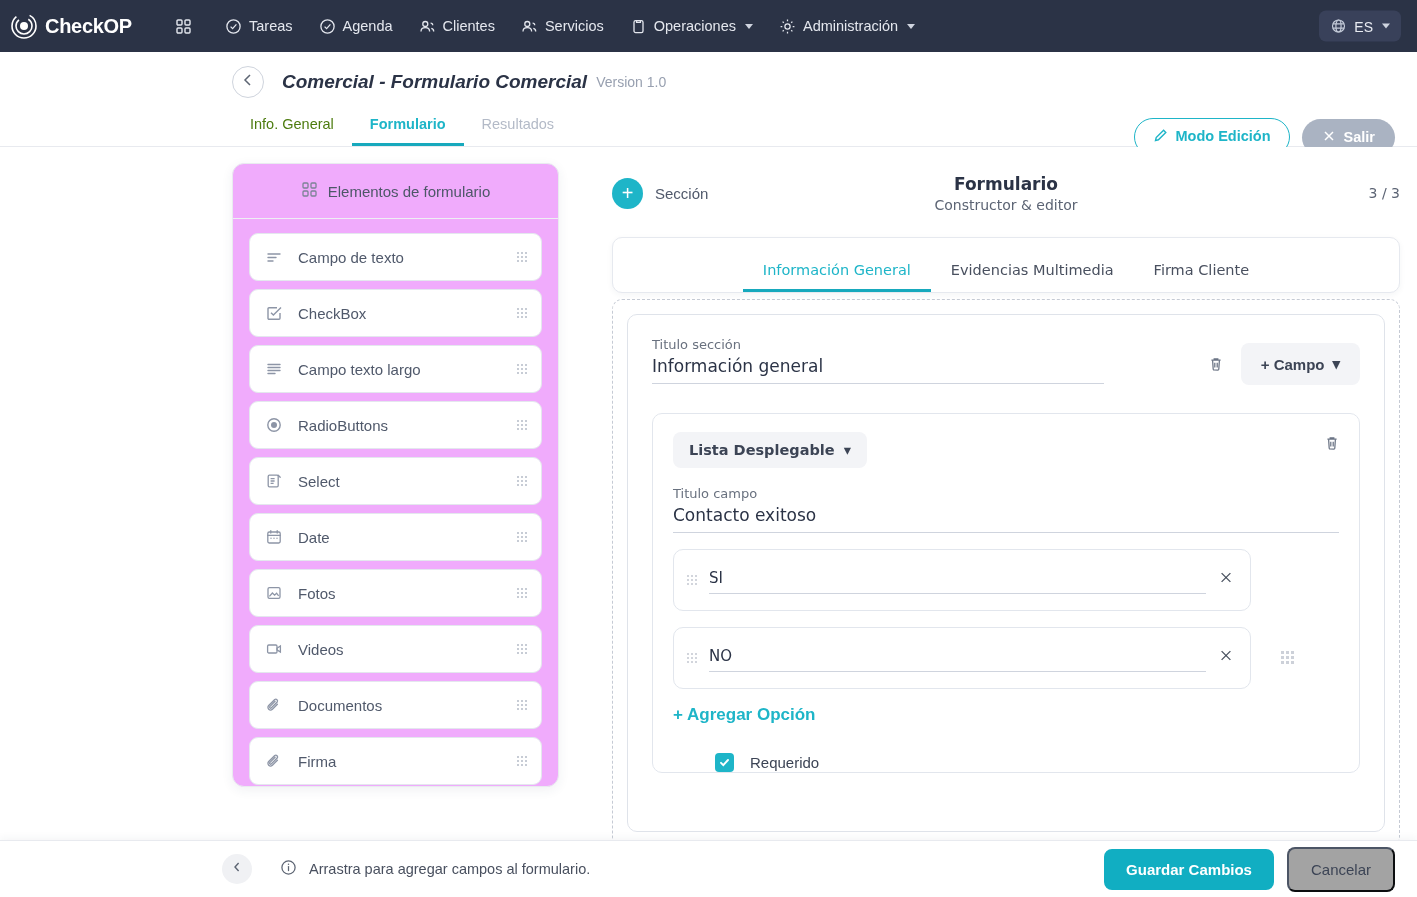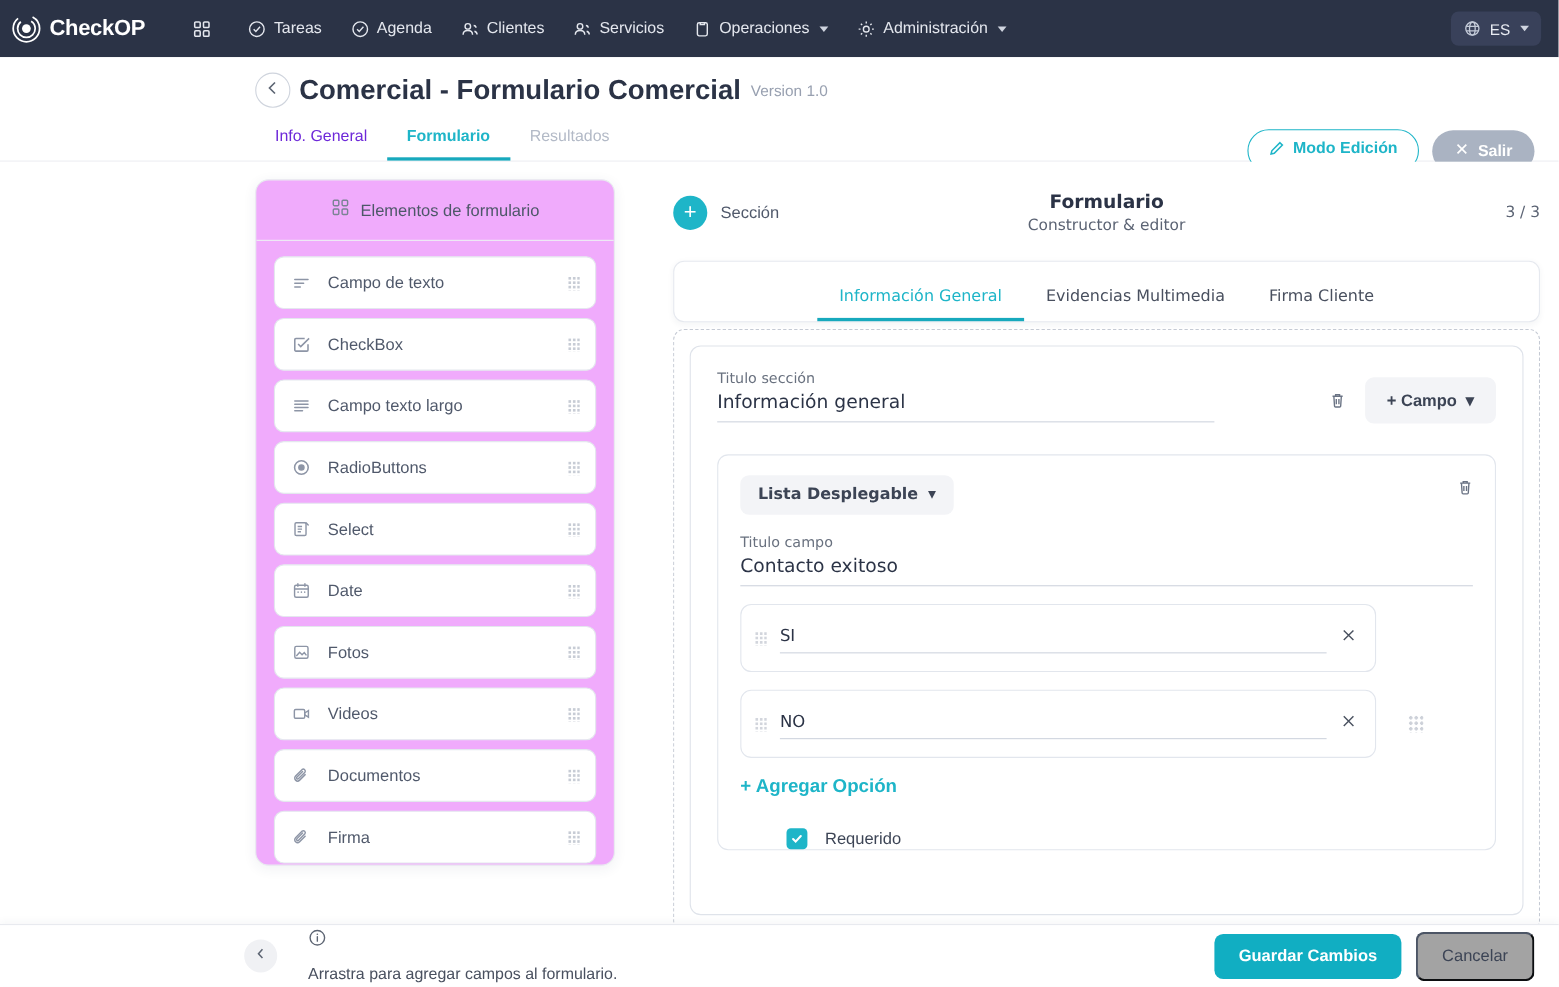--- a/index.html
+++ b/index.html
@@ -49,28 +49,29 @@
     padding: 14px 0 0 0; position: relative;
   }
   .ph-row { display: flex; align-items: center; padding-left: 232px; }
   .backbtn {
     width: 32px; height: 32px; border-radius: 50%;
     border: 1.4px solid #cfd4dd; background: #fff;
     display: flex; align-items: center; justify-content: center;
     cursor: pointer; flex: none;
   }
   .ph-title {
-    font-size: 25px; font-weight: bold; color: #2b3346; margin-left: 8px;
+    font-size: 19px; font-weight: bold; color: #2b3346; margin-left: 18px;
     white-space: nowrap;
+    font-style: italic;
   }
   .ph-version { font-size: 14px; color: #98a0b0; margin-left: 9px; }
   .tabs { display: flex; gap: 0; padding-left: 232px; margin-top: 12px; }
   .tab {
     font-size: 14.5px; padding: 6px 18px 11px 18px; cursor: pointer;
-    color: #6d28d9; border-bottom: 3px solid transparent; white-space: nowrap;
+    color: #4d7c0f; border-bottom: 3px solid transparent; white-space: nowrap;
   }
   .tab.active { color: #1eb5c8; border-bottom-color: #17a9bd; font-weight: bold; }
   .tab.muted { color: #b3bac7; }
   .ph-actions {
     position: absolute; right: 22px; top: 85px; transform: translateY(-50%);
     display: flex; align-items: center; gap: 12px;
   }
   .btn-edit {
     display: flex; gap: 8px;
     border: 1.3px solid #1eb5c8; color: #1eb5c8; background: #fff;
@@ -227,21 +228,21 @@
   .bottombar {
     position: absolute; left: 0; right: 0; bottom: 0; height: 57px;
     background: #fff; border-top: 1px solid #e8eaef;
     display: flex; align-items: center; padding: 0 22px 0 222px;
     box-shadow: 0 -2px 8px rgba(40,50,80,0.05);
   }
   .collapse-btn {
     width: 30px; height: 30px; border-radius: 50%; background: #f0f1f4;
     display: flex; align-items: center; justify-content: center; cursor: pointer; flex: none;
   }
-  .hint { display: flex; align-items: flex-start; gap: 12px; margin-left: 28px; flex-direction: column; }
+  .hint { display: flex; align-items: center; gap: 12px; margin-left: 28px; }
   .hint-text { font-size: 14.5px; color: #49505f; }
   .bottom-actions { margin-left: auto; display: flex; align-items: center; gap: 13px; }
   .btn-save {
     background: #11aec2; color: #fff; border: none; border-radius: 8px;
     padding: 12px 22px; font-size: 15px; font-weight: bold; cursor: pointer;
   }
   .btn-cancel {
     background: #a3a3a3; color: #3c4455; border: 1.3px solid #5a6playeholder; border-radius: 8px;
     padding: 12px 22px; font-size: 15px; cursor: pointer;
   }

